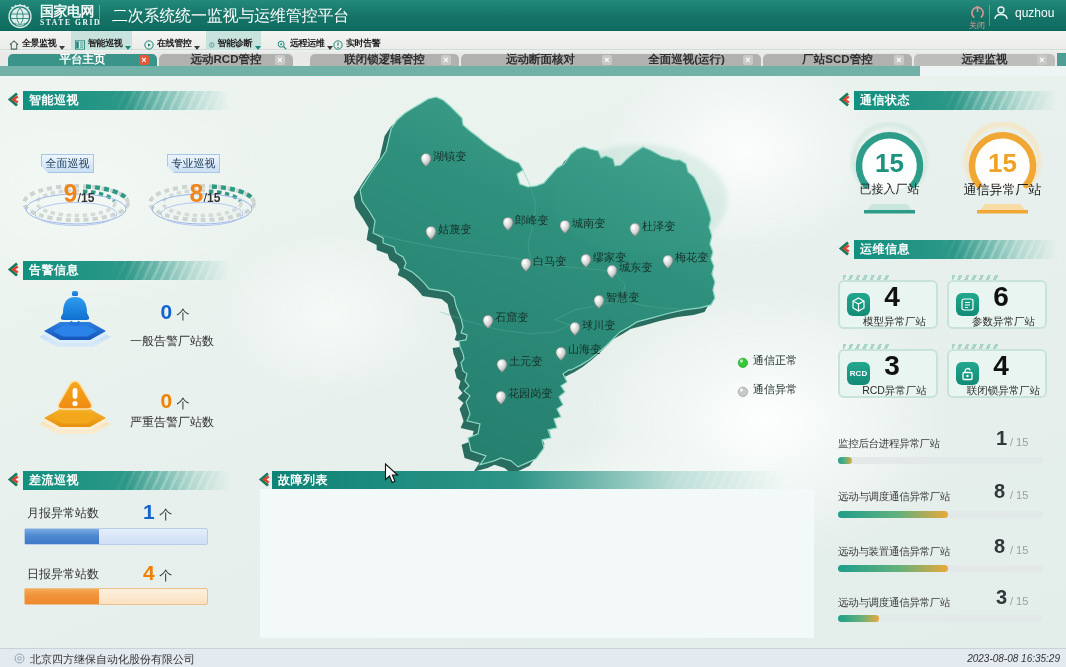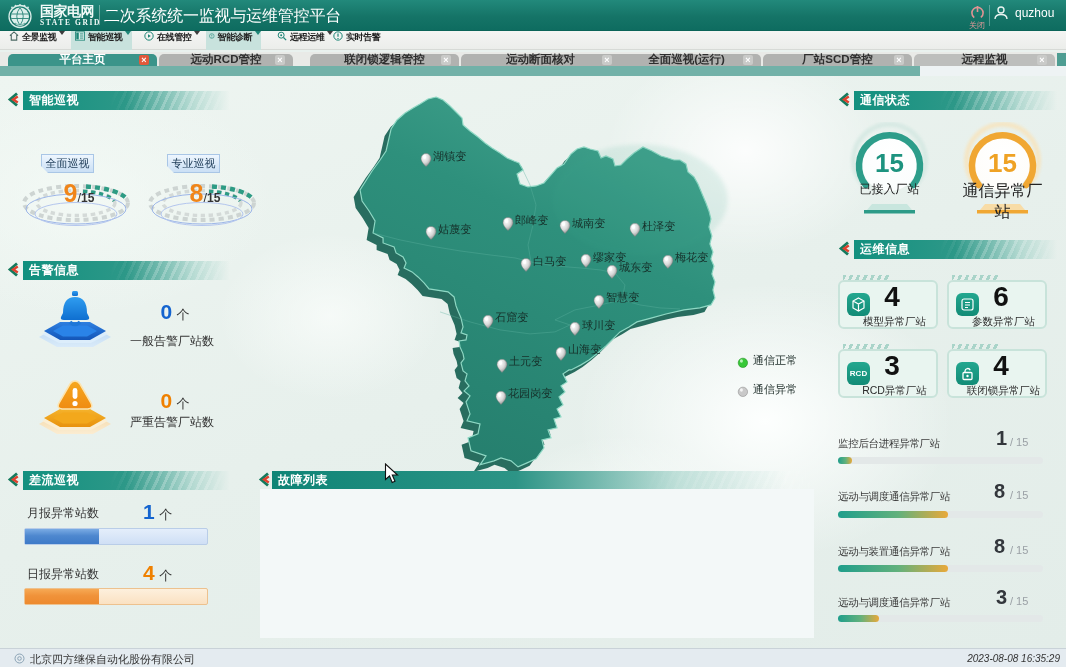--- a/index.html
+++ b/index.html
@@ -7,29 +7,29 @@
 #app { position:relative; width:1066px; height:667px; background:#e9f1ee; }
 .abs { position:absolute; }
 
 
 #hdr { position:absolute; left:0; top:0; width:1066px; height:30px;
   background:linear-gradient(180deg,#22897b 0%,#157467 55%,#0e6c60 100%); }
 #hdr .logo { position:absolute; left:7px; top:3px; }
 #gj { position:absolute; left:40px; top:4px; color:#f2faf8; font-weight:bold; font-size:14px; letter-spacing:-0.5px; line-height:15px;}
 #sg { position:absolute; left:40px; top:18px; color:#f2faf8; font-weight:bold; font-size:7.5px; font-family:"Liberation Serif",serif; letter-spacing:1.6px;}
 #hdrdiv { position:absolute; left:99px; top:5px; width:1px; height:20px; background:rgba(255,255,255,0.35); }
-#title { position:absolute; left:104px; top:6px; color:#fff; font-size:16px; letter-spacing:-0.2px; }
+#title { position:absolute; left:112px; top:6px; color:#fff; font-size:16px; letter-spacing:-0.2px; }
 #pwr { position:absolute; left:966px; top:5px; width:22px; text-align:center; color:#e09898; font-size:8px; }
 #hdrdiv2 { position:absolute; left:989px; top:5px; width:1px; height:21px; background:rgba(255,255,255,0.3); }
 #usr { position:absolute; left:993px; top:5px; color:#fff; font-size:12px; }
 
 
 #menubar { position:absolute; left:0; top:30px; width:1066px; height:20px;
   background:linear-gradient(180deg,#f4f5f3,#ebedea); border-top:1px solid #0b6458; border-bottom:1px solid #d7dad6;}
-.mitem { position:absolute; top:0; height:19px; display:flex; align-items:flex-start; font-size:9px; letter-spacing:-0.4px; color:#222; font-weight:bold; white-space:nowrap; }
+.mitem { position:absolute; top:0; height:19px; display:flex; align-items:flex-end; font-size:9px; letter-spacing:-0.4px; color:#222; font-weight:bold; white-space:nowrap; }
 .mitem .mi { margin-right:3px; display:flex; }
 .mitem .arr { margin-left:3px; width:0; height:0; border-left:3.5px solid transparent; border-right:3.5px solid transparent; border-top:4.5px solid #3d3d3d; }
 .mitem .arr.t { border-top-color:#1d8576; }
 .mhl { background:#c8e2dd; }
 
 
 #tabrow { position:absolute; left:0; top:52px; width:1066px; height:14px; background:#e9eae7; }
 .tab { position:absolute; top:1.5px; height:12.5px; color:#2e2e2e; font-size:11.5px; font-weight:bold;
   background:#b1b2b0; border-radius:5px 5px 0 0; display:flex; align-items:center; justify-content:center; }
 .tab.active { background:#3b948a; color:#fff; }
@@ -457,21 +457,21 @@
           <stop offset="1" stop-color="#fdf4e3"></stop>
         </radialGradient>
     </defs>
     <path d="M13.5 62 A 36 36 0 1 1 67.5 62" fill="none" stroke="#f7e4bd" stroke-width="5" stroke-linecap="round" opacity="0.85" filter="url(#rblur)"></path>
     <circle cx="40.5" cy="40" r="29" fill="url(#rgin2)"></circle>
     <path d="M16.8 63 A 30.5 30.5 0 1 1 64.2 63" fill="none" stroke="#f0a733" stroke-width="6.5" stroke-linecap="round"></path>
     <text x="40.5" y="50" text-anchor="middle" font-size="26" font-weight="bold" fill="#efa224" font-family="Liberation Sans">15</text>
     <polygon points="23,82 58,82 63,88 18,88" fill="#f8dca6"></polygon>
     <rect x="15" y="88" width="51" height="3.5" fill="#f0a733"></rect>
   </svg>
-  <div class="abs" style="left:962px; top:181px; width:81px; text-align:center; font-size:16px; color:#222;">通信异常厂站</div>
+  <div class="abs" style="left:962px; top:181px; width:81px; text-align:center; font-size:13px; color:#222;">通信异常厂站</div>
 
   <svg class="picon" style="left:838px;top:241px;" viewBox="0 0 13 15">
       <path d="M10 1.5 L3 7.5 L10 13.5" fill="none" stroke="#157a5e" stroke-width="2.8"></path>
       <path d="M10.8 4.6 L6.2 7.5 L10.8 10.4" fill="none" stroke="#e0402e" stroke-width="2.4"></path>
     </svg>
   <div class="phead" style="left:854px; top:240px; width:203px;">运维信息</div>
 
   <div class="card" style="left:838px; top:280px;">
     <div class="cdash"></div>
       <div class="tr"></div>

